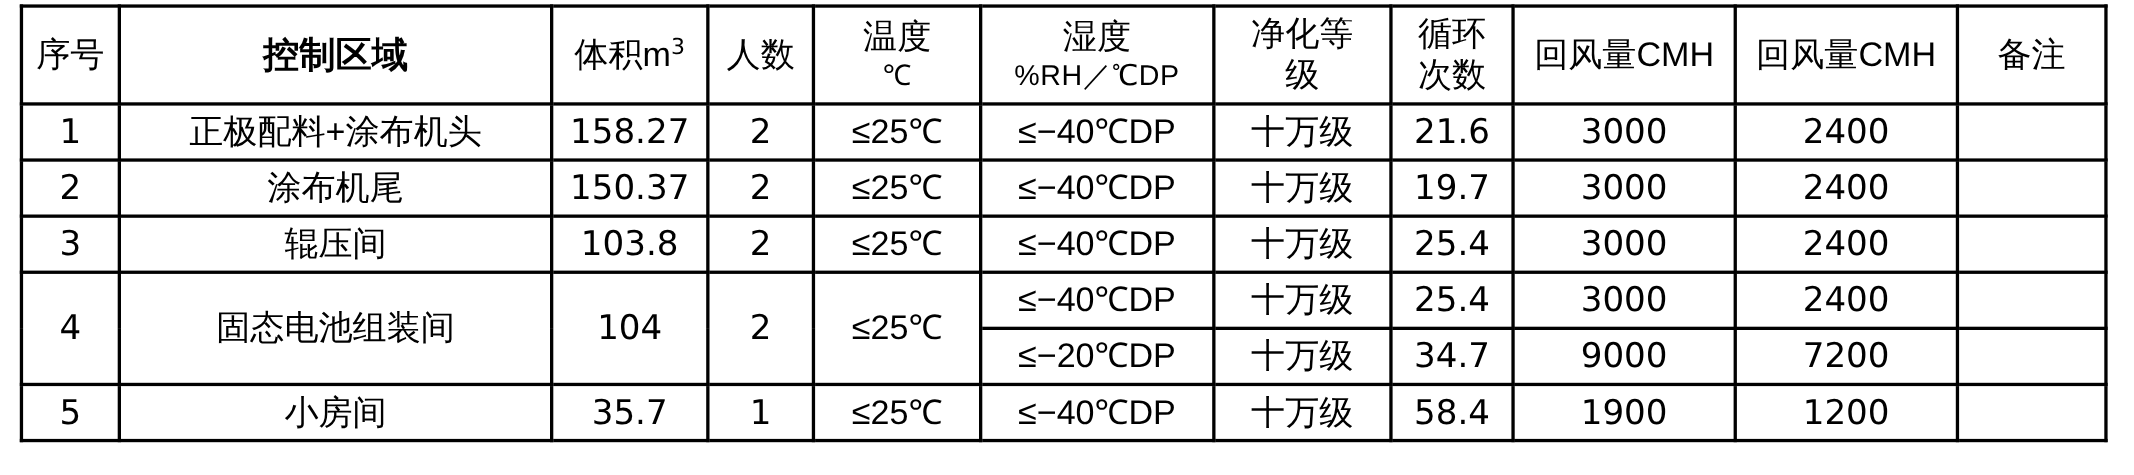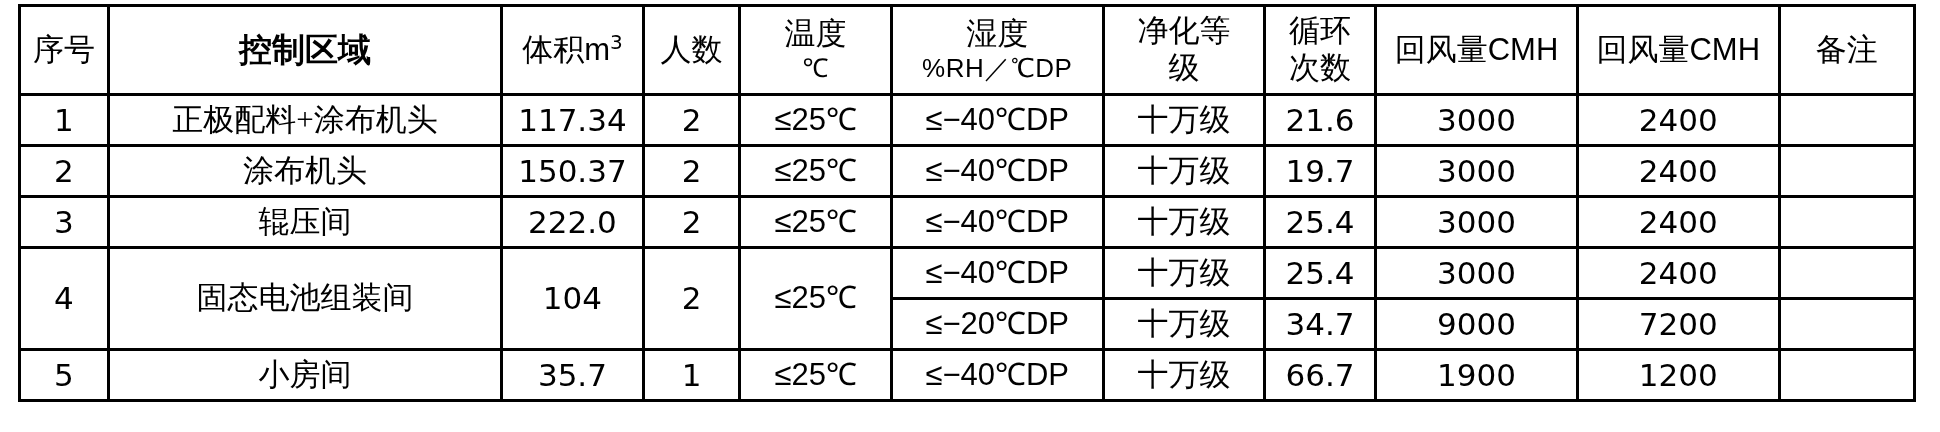--- a/index.html
+++ b/index.html
@@ -55,21 +55,20 @@
   }
   
   tr.body td {
     height: 48px;
     font-size: 31px;
     line-height: 1.1;
     white-space: nowrap;
   }
   td.cell-region {
     font-size: 32px;
-    font-family: Liberation Serif, serif;
   }
   td.cell-num, td.cell-people, td.cell-vol, td.cell-cycles,
   td.cell-supply, td.cell-return {
     font-family: "DejaVu Sans", sans-serif;
     font-size: 30px;
   }
   td.cell-seq {
     font-family: "DejaVu Sans", sans-serif;
     font-size: 30px;
   }
@@ -143,49 +142,49 @@
           <span class="hdr-two">回风量CMH</span>
         </td>
         <td>
           <span class="hdr-two">备注</span>
         </td>
       </tr>
 
       <tr class="body">
         <td class="cell-seq">1</td>
         <td class="cell-region">正极配料+涂布机头</td>
-        <td class="cell-vol">117.34</td>
+        <td class="cell-vol">158.27</td>
         <td class="cell-people">2</td>
         <td class="cell-temp">≤25℃</td>
         <td class="cell-hum">≤−40℃DP</td>
         <td class="cell-class">十万级</td>
         <td class="cell-cycles">21.6</td>
         <td class="cell-supply">3000</td>
         <td class="cell-return">2400</td>
         <td class="remark"></td>
       </tr>
 
       <tr class="body">
         <td class="cell-seq">2</td>
-        <td class="cell-region">涂布机头</td>
+        <td class="cell-region">涂布机尾</td>
         <td class="cell-vol">150.37</td>
         <td class="cell-people">2</td>
         <td class="cell-temp">≤25℃</td>
         <td class="cell-hum">≤−40℃DP</td>
         <td class="cell-class">十万级</td>
         <td class="cell-cycles">19.7</td>
         <td class="cell-supply">3000</td>
         <td class="cell-return">2400</td>
         <td class="remark"></td>
       </tr>
 
       <tr class="body">
         <td class="cell-seq">3</td>
         <td class="cell-region">辊压间</td>
-        <td class="cell-vol">222.0</td>
+        <td class="cell-vol">103.8</td>
         <td class="cell-people">2</td>
         <td class="cell-temp">≤25℃</td>
         <td class="cell-hum">≤−40℃DP</td>
         <td class="cell-class">十万级</td>
         <td class="cell-cycles">25.4</td>
         <td class="cell-supply">3000</td>
         <td class="cell-return">2400</td>
         <td class="remark"></td>
       </tr>
 
@@ -213,20 +212,20 @@
       </tr>
 
       <tr class="body">
         <td class="cell-seq">5</td>
         <td class="cell-region">小房间</td>
         <td class="cell-vol">35.7</td>
         <td class="cell-people">1</td>
         <td class="cell-temp">≤25℃</td>
         <td class="cell-hum">≤−40℃DP</td>
         <td class="cell-class">十万级</td>
-        <td class="cell-cycles">66.7</td>
+        <td class="cell-cycles">58.4</td>
         <td class="cell-supply">1900</td>
         <td class="cell-return">1200</td>
         <td class="remark"></td>
       </tr>
     </tbody>
   </table>
 </div>
 
 </body></html>

